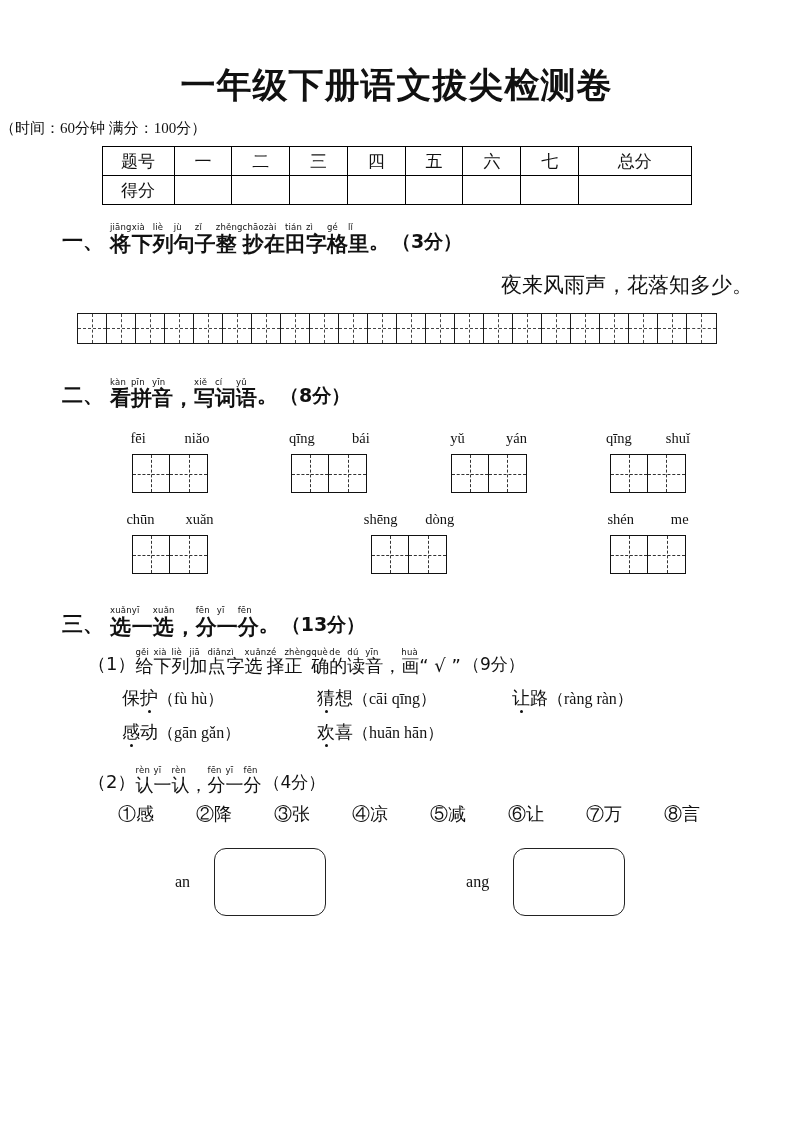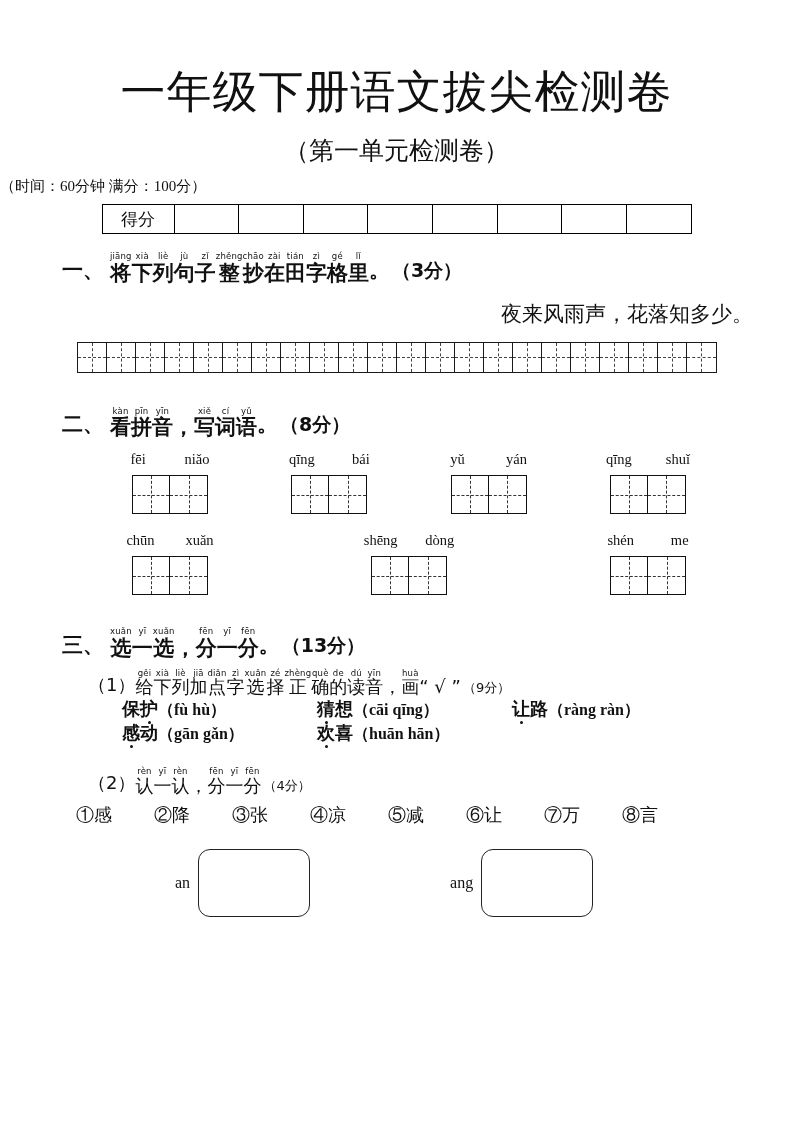--- a/index.html
+++ b/index.html
@@ -12,22 +12,22 @@
     color: #111;
     position: relative;
     overflow: hidden;
   }
 
   .page { position: relative; width: 793px; height: 1121px; }
 
   
   .title-main {
     text-align: center;
-    font-size: 45px;
-    font-weight: normal;
+    font-size: 35px;
+    font-weight: bold;
     letter-spacing: 1px;
     margin-top: 62px;
     font-family: "DejaVu Sans", "Liberation Sans", sans-serif;
   }
   .title-sub {
     text-align: center;
     font-size: 25px;
     margin-top: 12px;
     font-family: "DejaVu Sans", "Liberation Sans", sans-serif;
   }
@@ -63,21 +63,21 @@
   .sec-head {
     font-size: 21px;
     font-weight: bold;
     font-family: "DejaVu Sans", "Liberation Sans", sans-serif;
     display: flex;
     align-items: flex-end;
     white-space: nowrap;
   }
   .sec-num { margin-right: 6px; }
   .ruby-line { display: inline-flex; align-items: flex-end; }
-  .rb { display: inline-flex; flex-direction: column; align-items: center; line-height: 1; }
+  .rb { display: inline-flex; flex-direction: column; line-height: 1; }
   .rb .py {
     font-size: 8.5px;
     font-family: "DejaVu Sans", "Liberation Sans", sans-serif;
     font-weight: normal;
     letter-spacing: .2px;
     margin-bottom: 1px;
     white-space: nowrap;
   }
   .rb .hz { font-size: 21px; line-height: 1.05; }
   .plain { font-size: 21px; }
@@ -157,61 +157,61 @@
     padding-left: 88px;
     margin-top: 10px;
     display: flex;
     align-items: flex-end;
     font-size: 18px;
     font-family: "DejaVu Sans", "Liberation Sans", sans-serif;
     white-space: nowrap;
   }
   .subq .rb .hz { font-size: 18px; }
   .subq .plain { font-size: 18px; }
-  .subq .score-pt { font-size: 13px; font-weight: normal; }
+  .subq .score-pt { font-size: 17px; font-weight: normal; }
 
   .choice-row {
     display: flex;
     padding-left: 122px;
+    margin-top: 10px;
     font-size: 18px;
     font-family: "DejaVu Sans", "Liberation Sans", sans-serif;
-    font-weight: bold;
   }
   .choice-item { width: 195px; white-space: nowrap; }
   .choice-item .pron {
     font-family: "Liberation Serif", "DejaVu Serif", serif;
     font-size: 16px;
   }
   .dotted { position: relative; display: inline-block; }
   .dotted::after {
     content: "";
     position: absolute;
     left: 50%; bottom: -3px;
     width: 3px; height: 3px;
     margin-left: -1.5px;
     background: #111;
     border-radius: 50%;
   }
 
   .char-list {
     display: flex;
-    padding-left: 76px;
+    padding-left: 118px;
     margin-top: 8px;
     font-size: 18px;
     font-family: Liberation Serif, serif;
   }
   .char-list .ci { width: 78px; white-space: nowrap; }
 
   .sort-row {
     display: flex;
     align-items: center;
     margin-top: 22px;
     padding-left: 175px;
   }
-  .sort-group { display: flex; align-items: center; }
+  .sort-group { display: flex; align-items: center; gap: 16px; }
   .sort-label {
     font-size: 16px;
     font-family: "Liberation Serif", "DejaVu Serif", serif;
     margin-right: 8px;
   }
   .sort-box {
     width: 112px; height: 68px;
     border: 1.5px solid #222;
     border-radius: 12px;
   }
@@ -224,26 +224,36 @@
     font-size: 12px;
     font-family: "Liberation Serif", serif;
   }
 </style>
 </head>
 <body>
 
 <div class="page">
 
   <div class="title-main">一年级下册语文拔尖检测卷</div>
-  <div class="title-sub">（第一单元检测卷）</div>
   <div class="title-info">（时间：60分钟  满分：100分）</div>
 
   <div class="score-table-wrap">
     <table class="score-table">
       <tbody>
+          <tr>
+        <td class="lbl">题号</td>
+        <td>一</td>
+        <td>二</td>
+        <td>三</td>
+        <td>四</td>
+        <td>五</td>
+        <td>六</td>
+        <td>七</td>
+        <td>总分</td>
+      </tr>
       <tr>
         <td class="lbl">得分</td>
         <td></td>
         <td></td>
         <td></td>
         <td></td>
         <td></td>
         <td></td>
         <td></td>
         <td></td>
@@ -370,21 +380,21 @@
         <span class="rb">
             <span class="py">yǔ</span>
             <span class="hz">语</span>
           </span>
       </span>
       <span class="plain">。</span>
       <span class="score-pt">（8分）</span>
     </div>
   </div>
 
-  <div class="word-row" style="margin-top:13px;">
+  <div class="word-row" style="margin-top:21px;">
     <div class="word-item">
       <div class="word-py">
         <span>fēi</span>
         <span>niǎo</span>
       </div>
       <div class="word-box">
           <div class="c"></div>
           <div class="c"></div>
         </div>
     </div>

